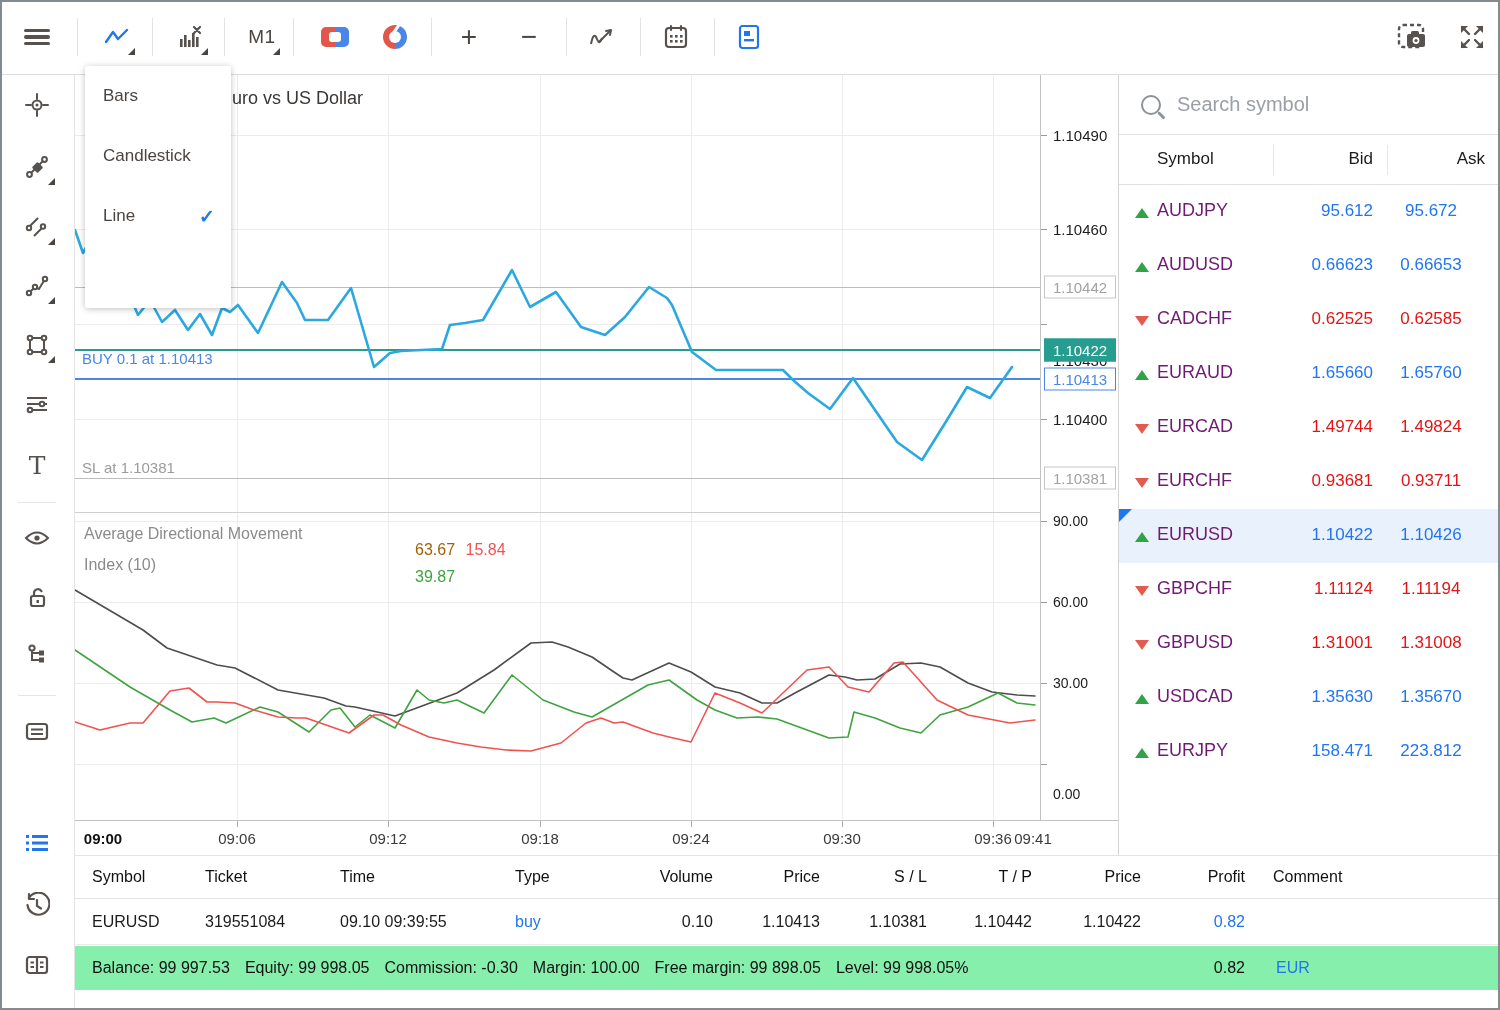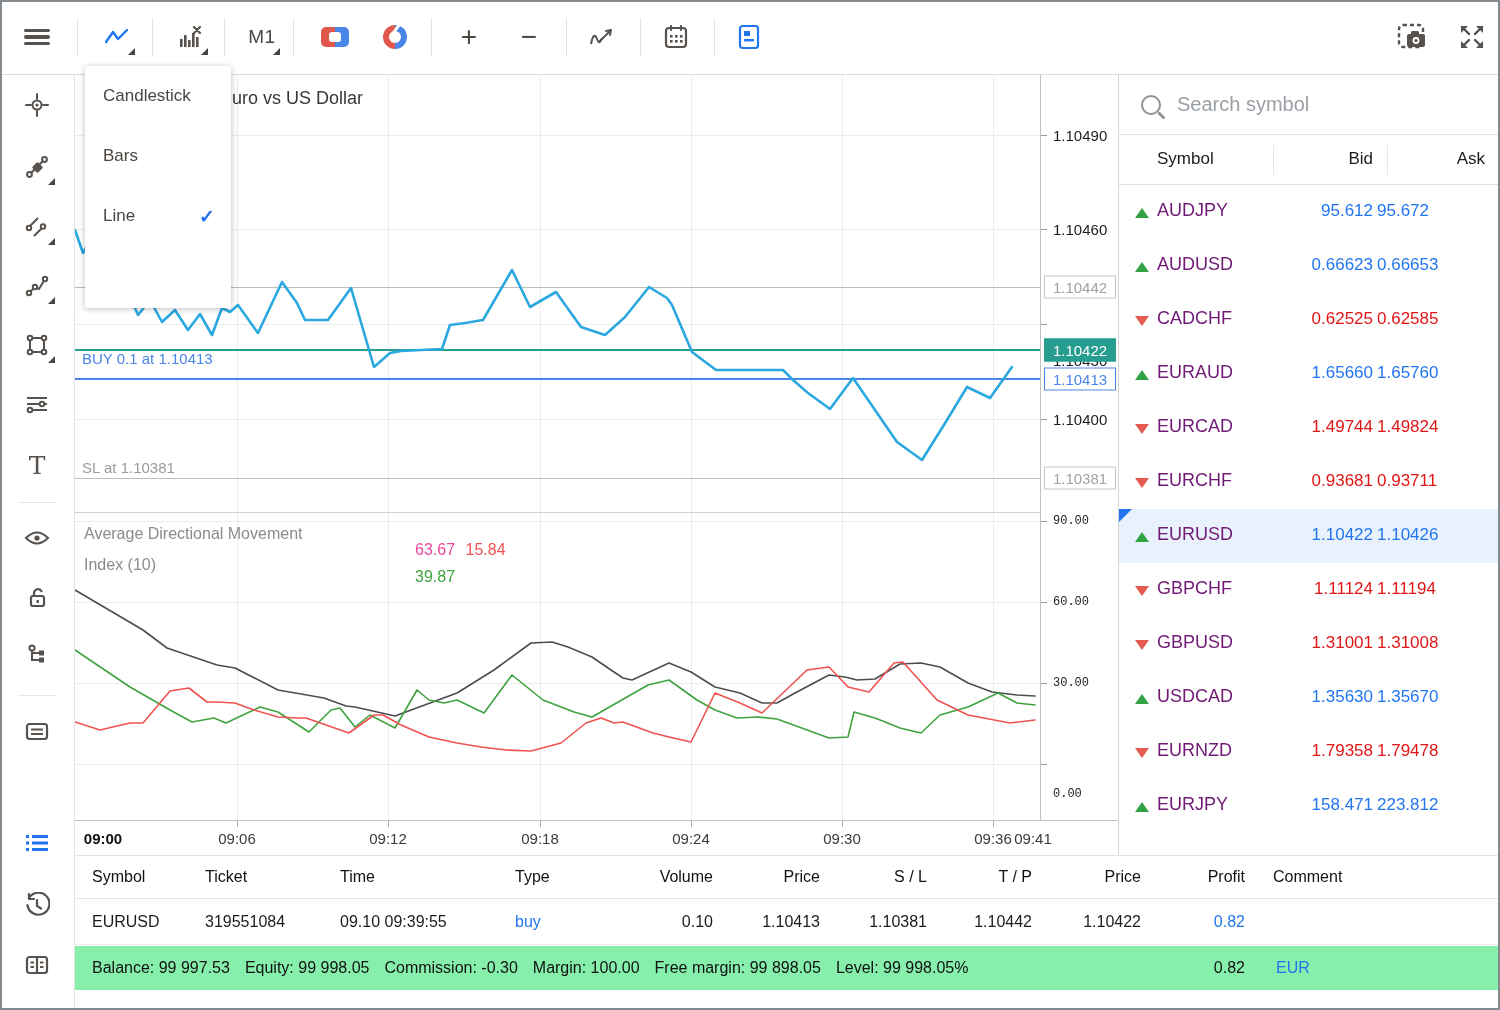--- a/index.html
+++ b/index.html
@@ -35,21 +35,21 @@
   .pa-label { position:absolute; left:12px; font-size:15px; color:#1c1c1c; transform:translateY(-50%); white-space:nowrap; }
   .pa-tick { position:absolute; left:0; width:6px; height:1px; background:#9a9a9a; }
   .pa-box { position:absolute; left:3px; width:72px; transform:translateY(-50%); font-size:15px; text-align:center; padding:2px 0; background:#fff; }
   .pa-box.range { color:#a2a2a2; border:1px solid #c6c6c6; }
   .pa-box.order { color:#4a86e8; border:1px solid #4a86e8; }
   .pa-box.current { color:#fff; background:#279d8f; border:1px solid #279d8f; }
   .time-axis { position:absolute; left:0; top:745px; width:1043px; height:35px; border-top:1px solid #c2c2c2; background:#fff; }
   .ta-label { position:absolute; top:9px; transform:translateX(-50%); font-size:15px; color:#3a3a3a; }
   .ta-label.bold { font-weight:bold; color:#111; }
   .ta-tick { position:absolute; top:0; width:1px; height:6px; background:#aaa; }
-  .ind-label { position:absolute; transform:translateY(-50%); font-size:12px; color:#1c1c1c; left:12px; white-space:nowrap;font-family:Liberation Mono, monospace; }
+  .ind-label { position:absolute; transform:translateY(-50%); font-size:14px; color:#1c1c1c; left:12px; white-space:nowrap; }
   .chart-title { position:absolute; left:157px; top:13px; font-size:18px; color:#3a3734; }
   .order-label { position:absolute; left:7px; font-size:15px; color:#4a86e8; transform:translateY(-100%); }
   .sl-label { position:absolute; left:7px; font-size:15px; color:#9b9b9b; transform:translateY(-100%); }
   .adx-name { position:absolute; left:9px; font-size:16px; color:#8b8b8b; line-height:31px; white-space:nowrap; }
   .adx-vals { position:absolute; font-size:16px; }
 
   
   .menu { position:absolute; left:85px; top:66px; width:146px; height:242px; background:#fff; border-radius:3px;
           box-shadow:0 1px 6px rgba(0,0,0,.25); z-index:60; }
   .menu-item { position:relative; height:60px; display:flex; align-items:center; padding:0 16px 0 18px; font-size:17px; color:#4a4540; cursor:pointer; }
@@ -67,21 +67,21 @@
   .mw-head .h-bid { position:absolute; left:140px; width:114px; text-align:right; top:14px; }
   .mw-head .h-ask { position:absolute; left:258px; width:108px; text-align:right; top:14px; }
   .mw-head .colsep { position:absolute; top:10px; width:1px; height:30px; background:#e6e6e6; }
   .mw-row { position:relative; height:54px; cursor:pointer; }
   .mw-row.sel { background:#e9f2fc; }
   .tri { position:absolute; left:16px; top:23px; width:0; height:0; }
   .tri.up { border-left:7px solid transparent; border-right:7px solid transparent; border-bottom:10px solid #31a346; }
   .tri.down { border-left:7px solid transparent; border-right:7px solid transparent; border-top:10px solid #e25a50; }
   .mw-sym { position:absolute; left:38px; top:15px; font-size:18px; color:#701a75; }
   .mw-bid { position:absolute; left:140px; width:114px; text-align:right; top:16px; font-size:17px; }
-  .mw-ask { position:absolute; left:258px; width:108px; text-align:left; top:16px; font-size:17px; }
+  .mw-ask { position:absolute; left:258px; width:108px; text-align:center; top:16px; font-size:17px; }
   .mw-bid.up,.mw-ask.up { color:#2176f0; }
   .mw-bid.down,.mw-ask.down { color:#e01616; }
   .corner { position:absolute; left:0; top:0; width:0; height:0; border-top:13px solid #2176f0; border-right:13px solid transparent; }
 
   
   .bottom { position:absolute; left:75px; top:855px; width:1425px; height:155px; background:#fff; border-top:1px solid #e4e4e4; }
   .trow-h { position:absolute; left:0; top:0; width:100%; height:43px; border-bottom:1px solid #e4e4e4; }
   .trow-d { position:absolute; left:0; top:43px; width:100%; height:46px; border-bottom:1px solid #ececec; }
   .tcell { position:absolute; font-size:16px; top:50%; transform:translateY(-50%); white-space:nowrap; }
   .tcell.th { color:#111; }
@@ -343,21 +343,21 @@
       <polyline points="0,647 25,655 55,648 68,648 95,616 114,613 132,627 142,627 160,628 179,635 203,642 222,643 231,643 274,658 299,640 308,640 326,650 354,662 382,668 406,672 431,675 456,676 486,668 511,648 526,643 539,648 548,647 578,658 594,662 616,667 640,618 665,628 687,638 732,595 754,592 773,612 794,617 819,588 828,587 862,625 893,640 935,648 960,645" fill="none" stroke="#ef5350" stroke-width="1.6" stroke-linejoin="round" stroke-linecap="round"></polyline>
       <polyline points="0,155 8,178 17,162 28,183 37,172 50,210 63,240 75,225 87,247 100,235 113,255 125,239 137,260 147,233 155,237 163,230 183,258 207,207 222,228 230,245 253,245 276,213 299,292 315,278 326,276 367,274 375,250 390,248 408,245 437,195 455,232 481,217 506,252 530,260 550,242 574,212 592,223 597,230 617,277 641,295 708,295 718,305 733,318 755,334 778,303 822,367 847,385 872,345 892,312 915,323 937,292" fill="none" stroke="#2ba8e0" stroke-width="2.6" stroke-linejoin="round" stroke-linecap="round"></polyline>
     </svg>
   <div class="chart-title">uro vs US Dollar</div>
   <div class="order-label" style="top:292px">BUY 0.1 at 1.10413</div>
   <div class="sl-label" style="top:401px">SL at 1.10381</div>
   <div class="adx-name" style="top:443px">
     <span>Average Directional Movement</span><br><span>Index (10)</span>
   </div>
   <div class="adx-vals" style="left:340px;top:466px">
-    <span style="color:#ec4899">63.67</span>
+    <span style="color:#a16207">63.67</span>
     <span style="color:#ef5350;margin-left:6px">15.84</span>
   </div>
   <div class="adx-vals" style="left:340px;top:493px;color:#3fa33f">39.87</div>
 
   <div class="price-axis" id="price-axis">
       <div class="pa-tick" style="top: 60px;"></div>
       <div class="pa-label" style="top: 60px;">1.10490</div>
       <div class="pa-tick" style="top: 154px;"></div>
       <div class="pa-label" style="top: 154px;">1.10460</div>
       <div class="pa-box range" style="top: 212px;">1.10442</div>
@@ -390,24 +390,24 @@
       <div class="ta-label" style="left: 465px;">09:18</div>
       <div class="ta-label" style="left: 616px;">09:24</div>
       <div class="ta-label" style="left: 767px;">09:30</div>
       <div class="ta-label" style="left: 918px;">09:36</div>
       <div class="ta-label" style="left: 958px;">09:41</div>
     </div>
 </div>
 
 <div class="menu">
   <div class="menu-item">
+      <span>Bars</span>
+    </div>
+  <div class="menu-item">
       <span>Candlestick</span>
-    </div>
-  <div class="menu-item">
-      <span>Bars</span>
     </div>
   <div class="menu-item">
       <span>Line</span>
       <span class="menu-check">✓</span>
     </div>
 </div>
 
 <div class="mwatch">
   <div class="mw-search">
     <span class="search-glyph"></span>
@@ -474,26 +474,20 @@
         <span class="tri down"></span>
         <span class="mw-sym">GBPUSD</span>
         <span class="mw-bid down">1.31001</span>
         <span class="mw-ask down">1.31008</span>
       </div>
       <div class="mw-row">
         <span class="tri up"></span>
         <span class="mw-sym">USDCAD</span>
         <span class="mw-bid up">1.35630</span>
         <span class="mw-ask up">1.35670</span>
-      </div>
-      <div class="mw-row">
-        <span class="tri down"></span>
-        <span class="mw-sym">EURNZD</span>
-        <span class="mw-bid down">1.79358</span>
-        <span class="mw-ask down">1.79478</span>
       </div>
       <div class="mw-row">
         <span class="tri up"></span>
         <span class="mw-sym">EURJPY</span>
         <span class="mw-bid up">158.471</span>
         <span class="mw-ask up">223.812</span>
       </div>
     </div>
 </div>
 

